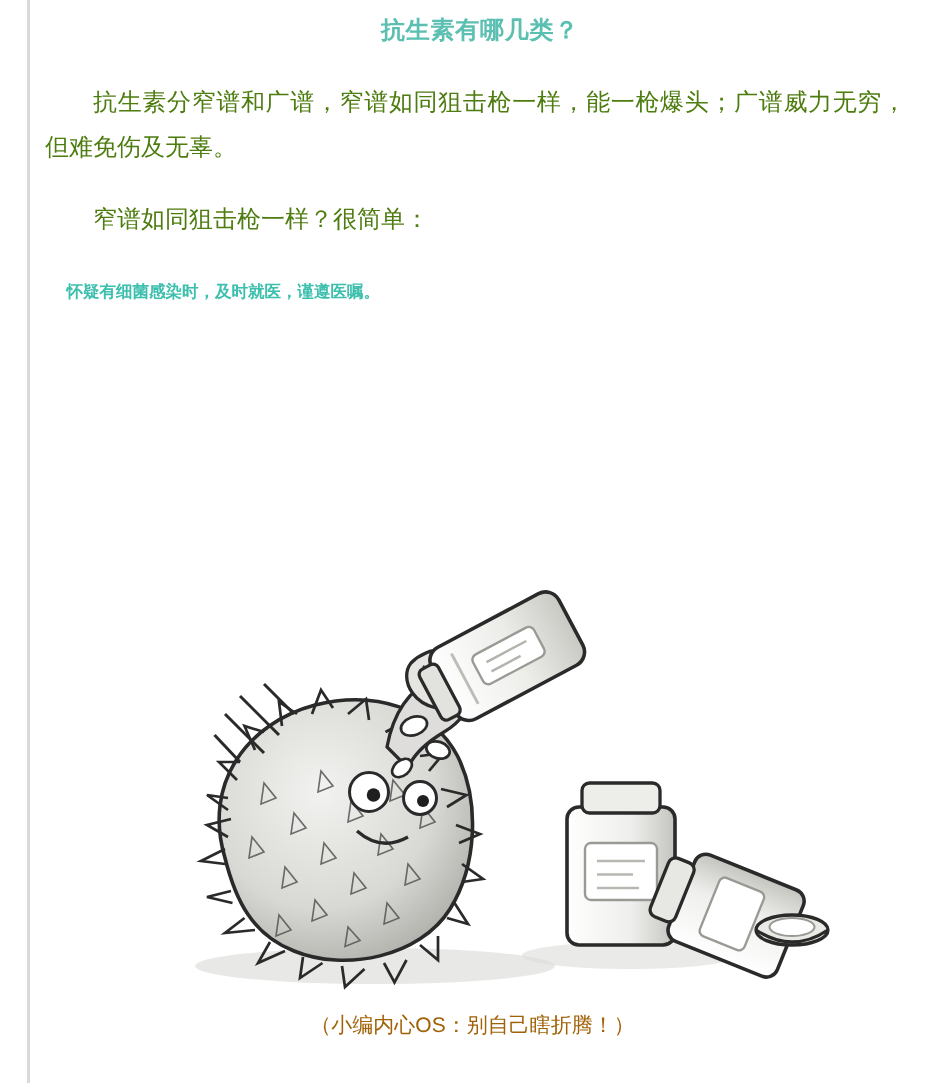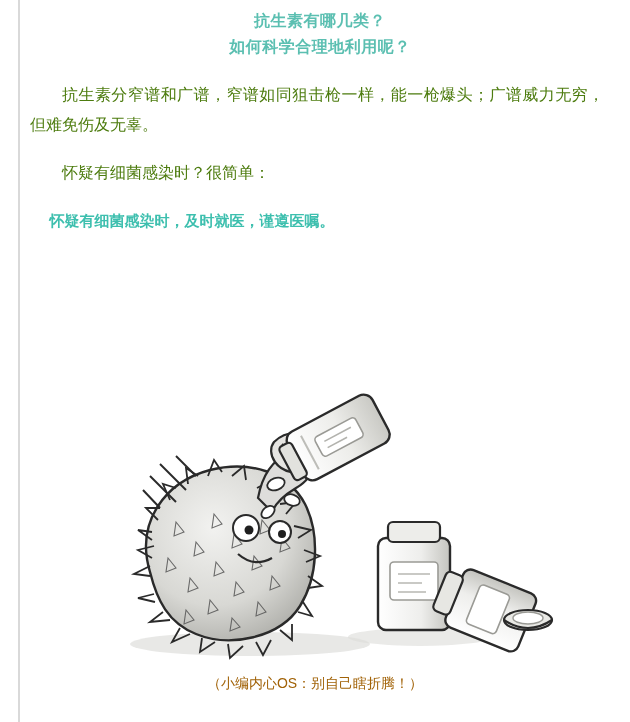--- a/index.html
+++ b/index.html
@@ -55,21 +55,21 @@
     margin: 0 0 18px 0;
     font-size: 16px;
     line-height: 30px;
     color: #4d7c0f;
     text-align: justify;
     text-indent: 2em;
     padding-right: 6px;
   }
   p.highlight {
     margin: 14px 0 0 0;
-    font-size: 15px;
+    font-size: 11px;
     line-height: 30px;
     color: #3dbfae;
     font-weight: bold;
     text-indent: 1.3em;
   }
   .figure {
     position: absolute;
     left: 0;
     top: 372px;
     width: 630px;
@@ -91,26 +91,25 @@
 <body>
 
 <div class="page">
 
   <div class="left-rule"></div>
 
   <div class="content">
 
     <div class="headline">
       <div class="line">抗生素有哪几类？</div>
-      <div class="line">如何科学合理地利用呢？</div>
     </div>
 
     <div class="body-block">
       <p class="para">抗生素分窄谱和广谱，窄谱如同狙击枪一样，能一枪爆头；广谱威力无穷，但难免伤及无辜。</p>
-      <p class="para">怀疑有细菌感染时？很简单：</p>
+      <p class="para">窄谱如同狙击枪一样？很简单：</p>
       <p class="highlight">怀疑有细菌感染时，及时就医，谨遵医嘱。</p>
     </div>
 
   </div>
 
   <div class="figure">
     <svg width="630" height="300" viewBox="0 0 630 300" xmlns="http://www.w3.org/2000/svg">
       <defs>
         <radialGradient id="bodyShade" cx="40%" cy="35%" r="75%">
           <stop offset="0%" stop-color="#f2f2f0"></stop>

